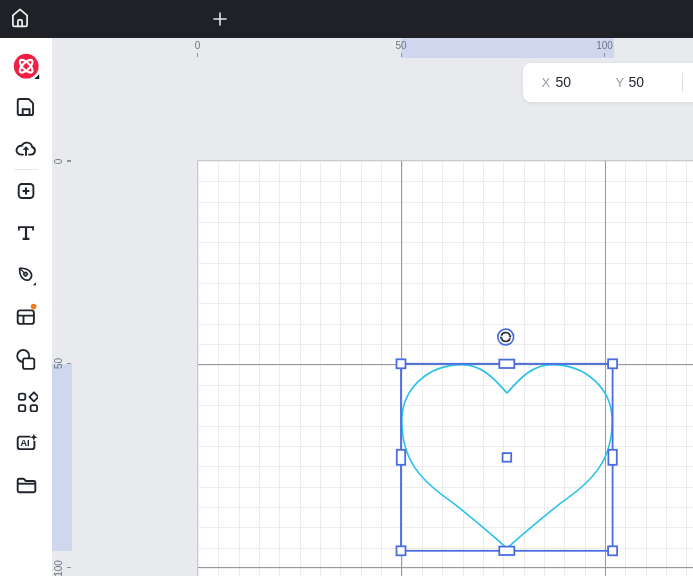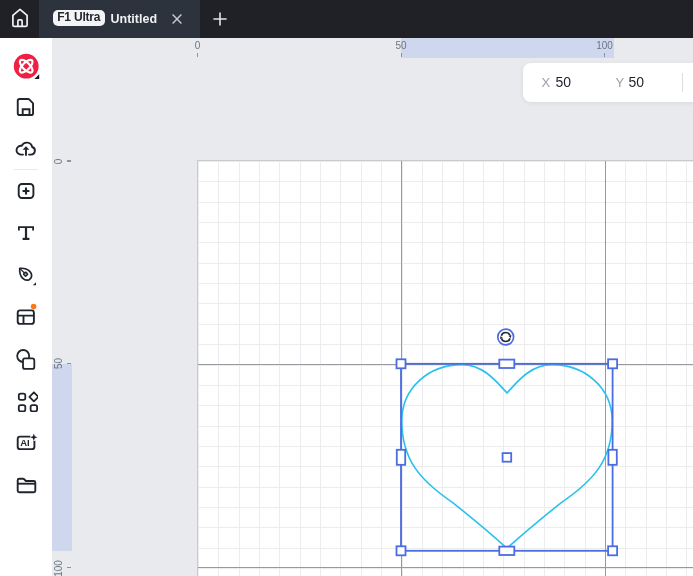--- a/index.html
+++ b/index.html
@@ -42,27 +42,20 @@
   svg{display:block}
 </style>
 </head>
 <body>
 
 <div class="topbar">
   <svg class="icon" style="left:8px;top:6px" width="24" height="24" viewBox="0 0 24 24">
     <path d="M12,3.4 L4.9,9.3 V18.9 q0,1.5 1.5,1.5 h11.2 q1.5,0 1.5,-1.5 V9.3 Z" fill="none" stroke="#f1f2f4" stroke-width="1.7" stroke-linejoin="round"></path>
     <path d="M9.9,20.4 v-5.5 q0,-1 1,-1 h2.2 q1,0 1,1 v5.5" fill="none" stroke="#f1f2f4" stroke-width="1.7" stroke-linejoin="round"></path>
   </svg>
-  <div class="tab">
-    <div class="pill">F1 Ultra</div>
-    <div class="tabtitle">Untitled</div>
-    <svg class="icon" style="left:132px;top:13px" width="12" height="12" viewBox="0 0 12 12">
-      <path d="M1.6,1.6 L10.4,10.4 M10.4,1.6 L1.6,10.4" stroke="#c9cdd2" stroke-width="1.4"></path>
-    </svg>
-  </div>
   <svg class="icon" style="left:212px;top:11px" width="16" height="16" viewBox="0 0 16 16">
     <path d="M8,1.4 V14.6 M1.4,8 H14.6" stroke="#e3e5e8" stroke-width="1.6"></path>
   </svg>
 </div>
 
 <div class="side">
 
   <svg class="icon" style="left:11px;top:13px" width="30" height="30" viewBox="0 0 30 30">
     <circle cx="15.2" cy="15.2" r="12.4" fill="#ee2144"></circle>
     <g stroke="#fff" stroke-width="2.2" fill="none">

